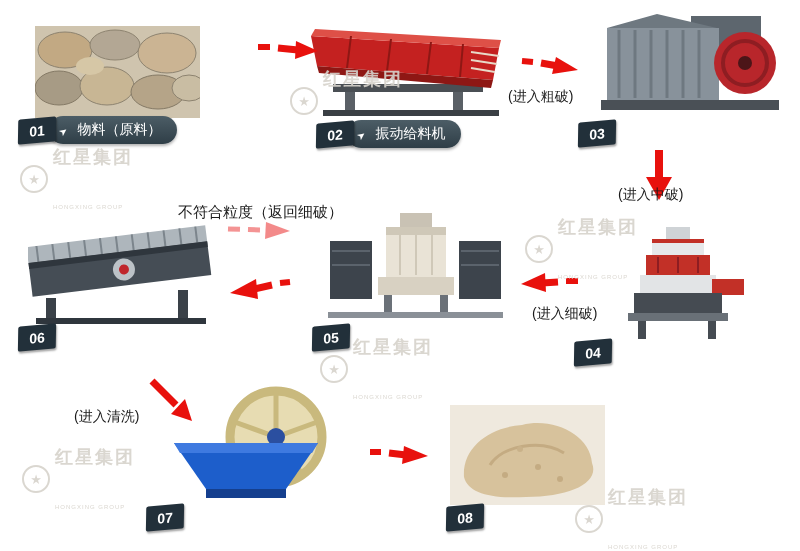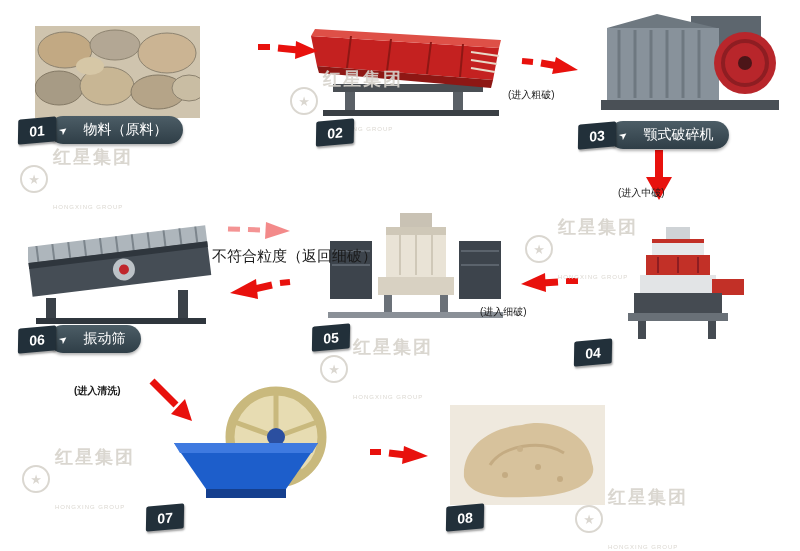--- a/index.html
+++ b/index.html
@@ -27,29 +27,29 @@
   
   .step-label{position:absolute;display:flex;align-items:center;z-index:6;}
   .badge{
     min-width:30px;height:25px;padding:0 4px;background:#22303a;color:#fff;
     font-weight:bold;font-size:14px;display:flex;align-items:center;justify-content:center;
     transform:rotate(-5deg) skewX(-6deg);border-radius:2px;margin-right:-7px;
     box-shadow:1px 2px 2px rgba(0,0,0,.35);
   }
   .pill{
     background:linear-gradient(#4c5d66,#2f3e47);color:#fff;font-size:14px;
-    padding:5px 16px 5px 10px;border-radius:15px;display:flex;gap:16px;
+    padding:5px 16px 5px 10px;border-radius:15px;display:flex;align-items:center;gap:10px;
     box-shadow:0 2px 3px rgba(0,0,0,.3);white-space:nowrap;
   }
   .pointer-icon{display:inline-block;}
   .pointer-icon::before{
     content:"➤";font-size:10px;color:#fff;display:inline-block;transform:rotate(-38deg);
   }
   
-  .annotation{position:absolute;color:#1a1a1a;font-size:10px;z-index:6;white-space:nowrap;}
+  .annotation{position:absolute;color:#1a1a1a;font-size:14px;z-index:6;white-space:nowrap;}
   .annotation.big{font-size:15px;}
 </style>
 </head>
 <body>
 
 <div class="stage">
 
   <div class="watermark" style="left:20px;top:148px;">
     <span class="wm-logo">★</span>
     <span class="wm-text">
@@ -271,47 +271,43 @@
 
   <div class="step-label" style="left:18px;top:116px;">
     <span class="badge">01</span>
     <span class="pill">
         <span class="pointer-icon"></span>
         <span>物料（原料）</span>
       </span>
   </div>
   <div class="step-label" style="left:316px;top:120px;">
     <span class="badge">02</span>
+    <span class="pill">
+        <span class="pointer-icon"></span>
+        <span>振动给料机</span>
+      </span>
   </div>
   <div class="step-label" style="left:578px;top:121px;">
     <span class="badge">03</span>
-    <span class="pill">
-        <span class="pointer-icon"></span>
-        <span>颚式破碎机</span>
-      </span>
   </div>
   <div class="step-label" style="left:574px;top:340px;">
     <span class="badge">04</span>
   </div>
   <div class="step-label" style="left:312px;top:325px;">
     <span class="badge">05</span>
   </div>
   <div class="step-label" style="left:18px;top:325px;">
     <span class="badge">06</span>
-    <span class="pill">
-        <span class="pointer-icon"></span>
-        <span>振动筛</span>
-      </span>
   </div>
   <div class="step-label" style="left:146px;top:505px;">
     <span class="badge">07</span>
   </div>
   <div class="step-label" style="left:446px;top:505px;">
     <span class="badge">08</span>
   </div>
 
   <div class="annotation" style="left:508px;top:88px;">(进入粗破)</div>
   <div class="annotation" style="left:618px;top:186px;">(进入中破)</div>
-  <div class="annotation" style="left:480px;top:305px;">(进入细破)</div>
-  <div class="annotation big" style="left:212px;top:203px;margin-top:44px;">不符合粒度（返回细破）</div>
-  <div class="annotation" style="left:74px;top:384px;font-weight:bold;">(进入清洗)</div>
+  <div class="annotation" style="left:532px;top:305px;">(进入细破)</div>
+  <div class="annotation big" style="left:178px;top:203px;">不符合粒度（返回细破）</div>
+  <div class="annotation" style="left:74px;top:408px;">(进入清洗)</div>
 
 </div>
 
 </body></html>

